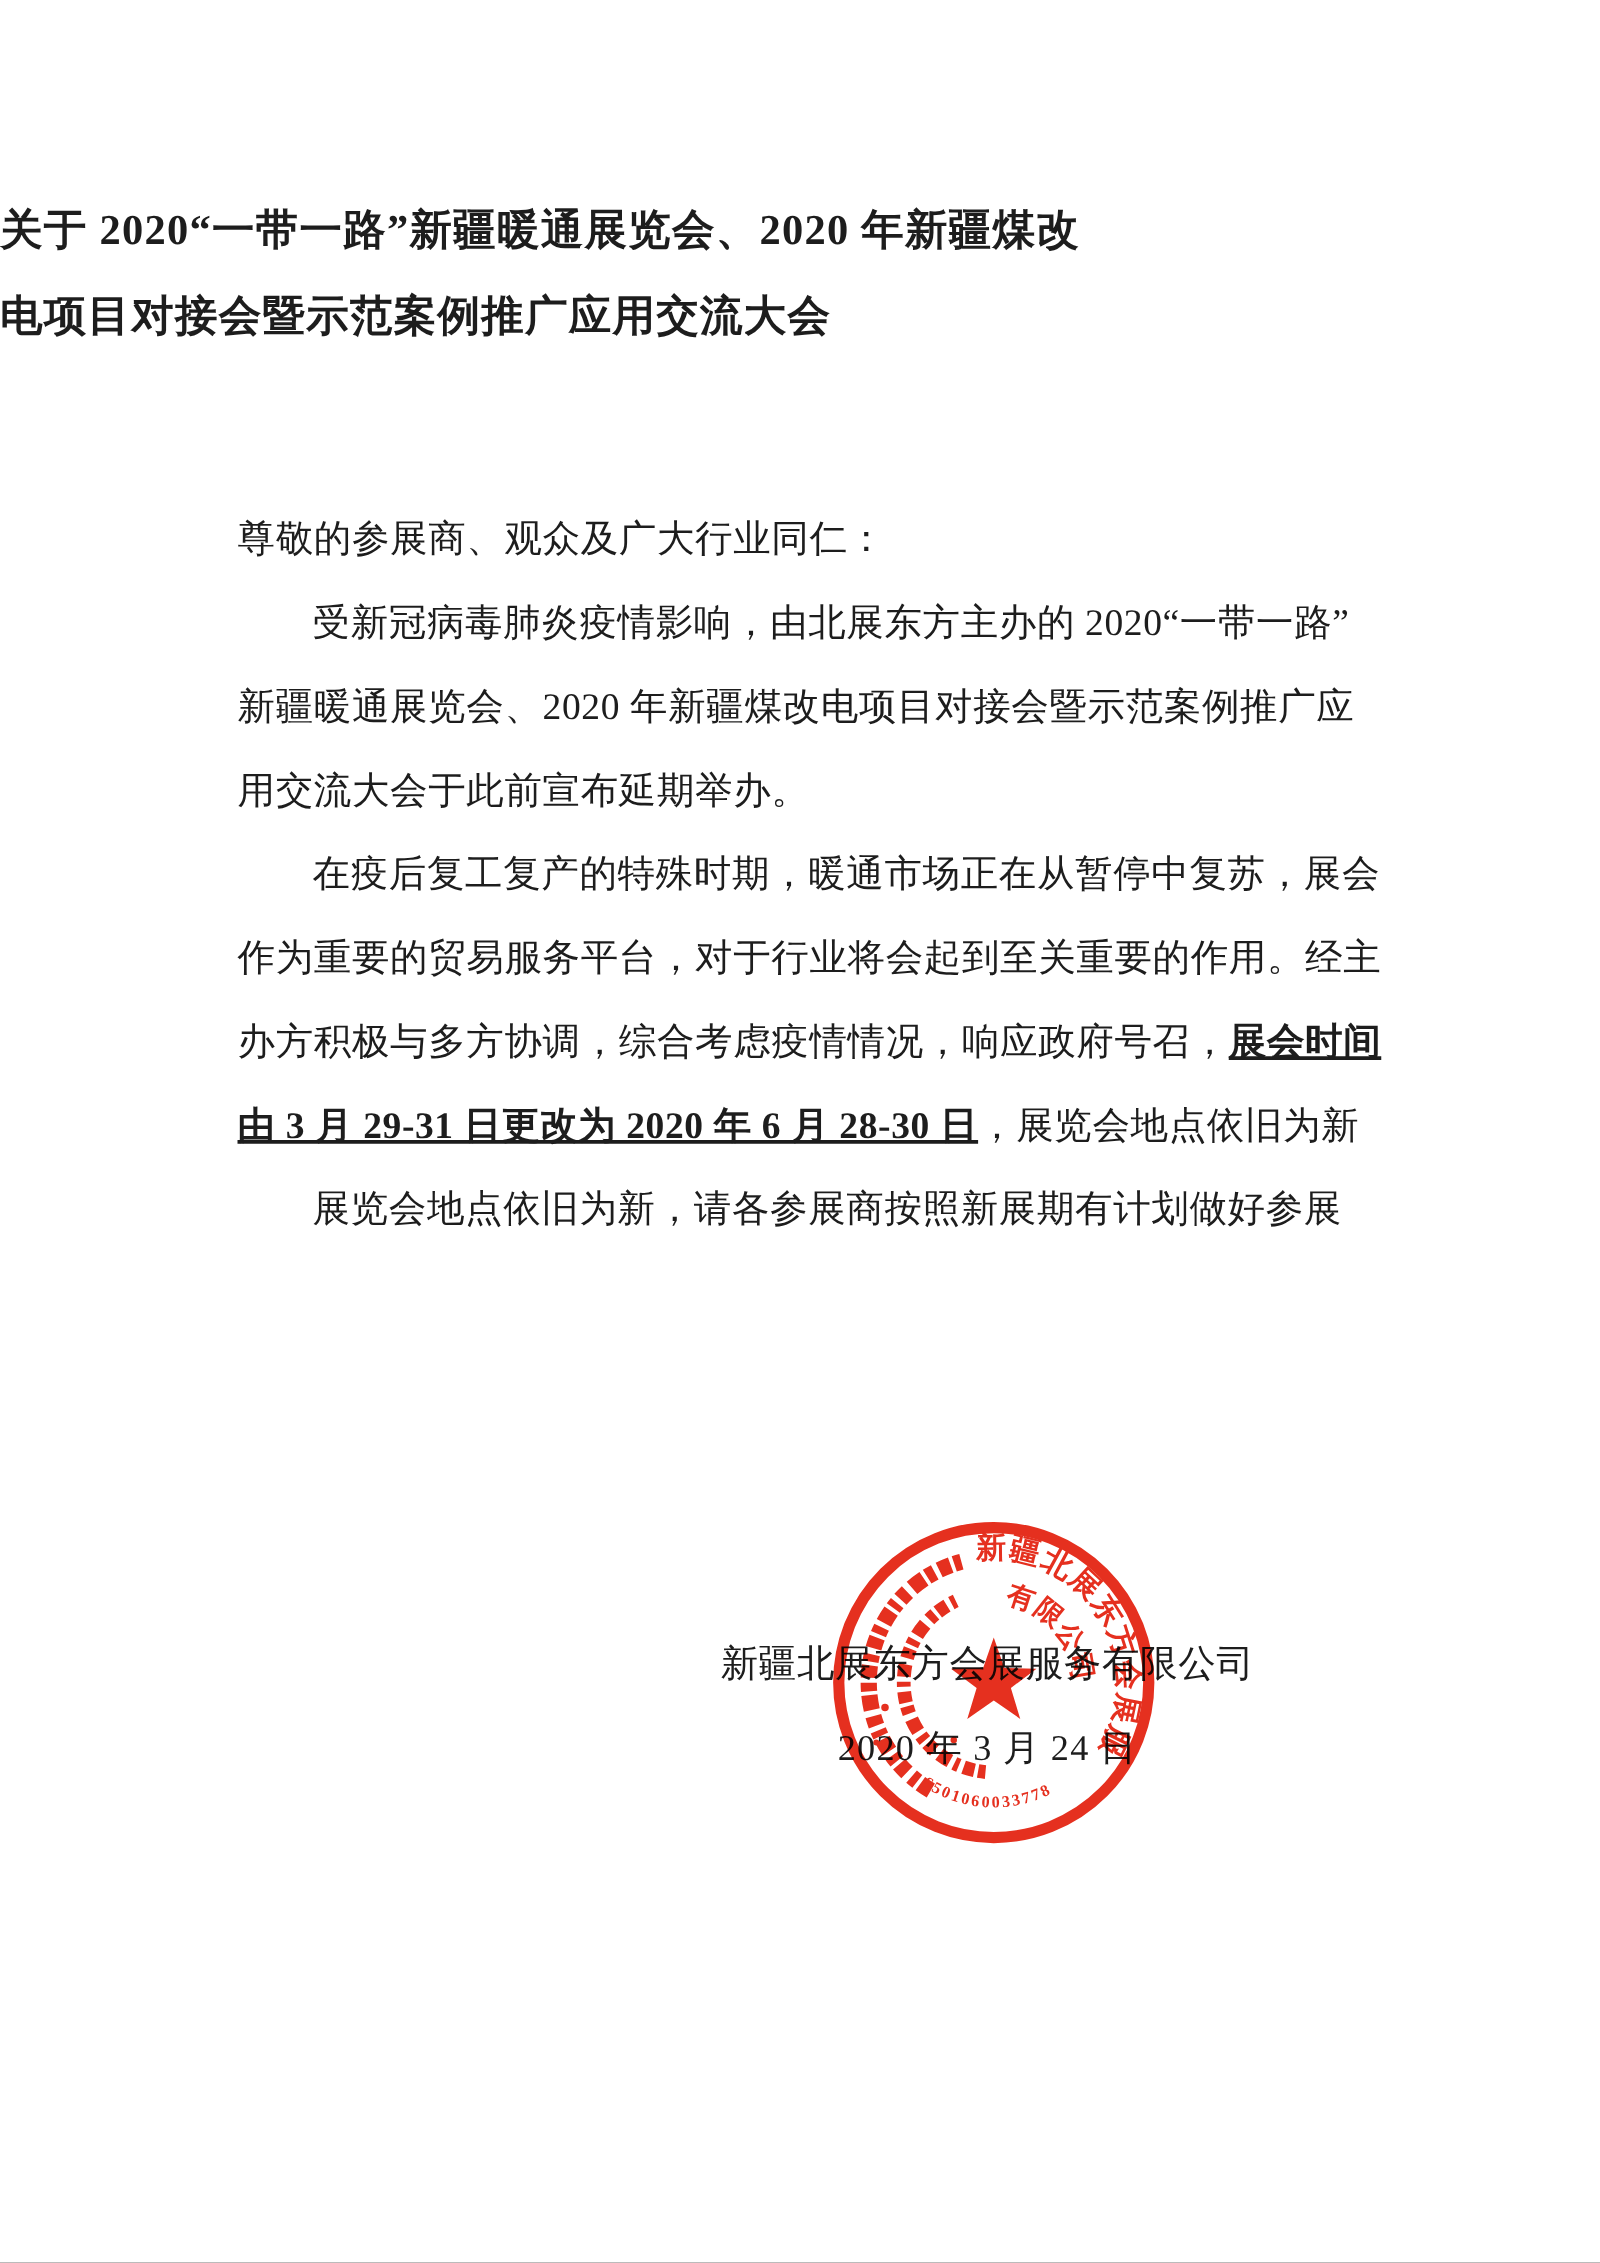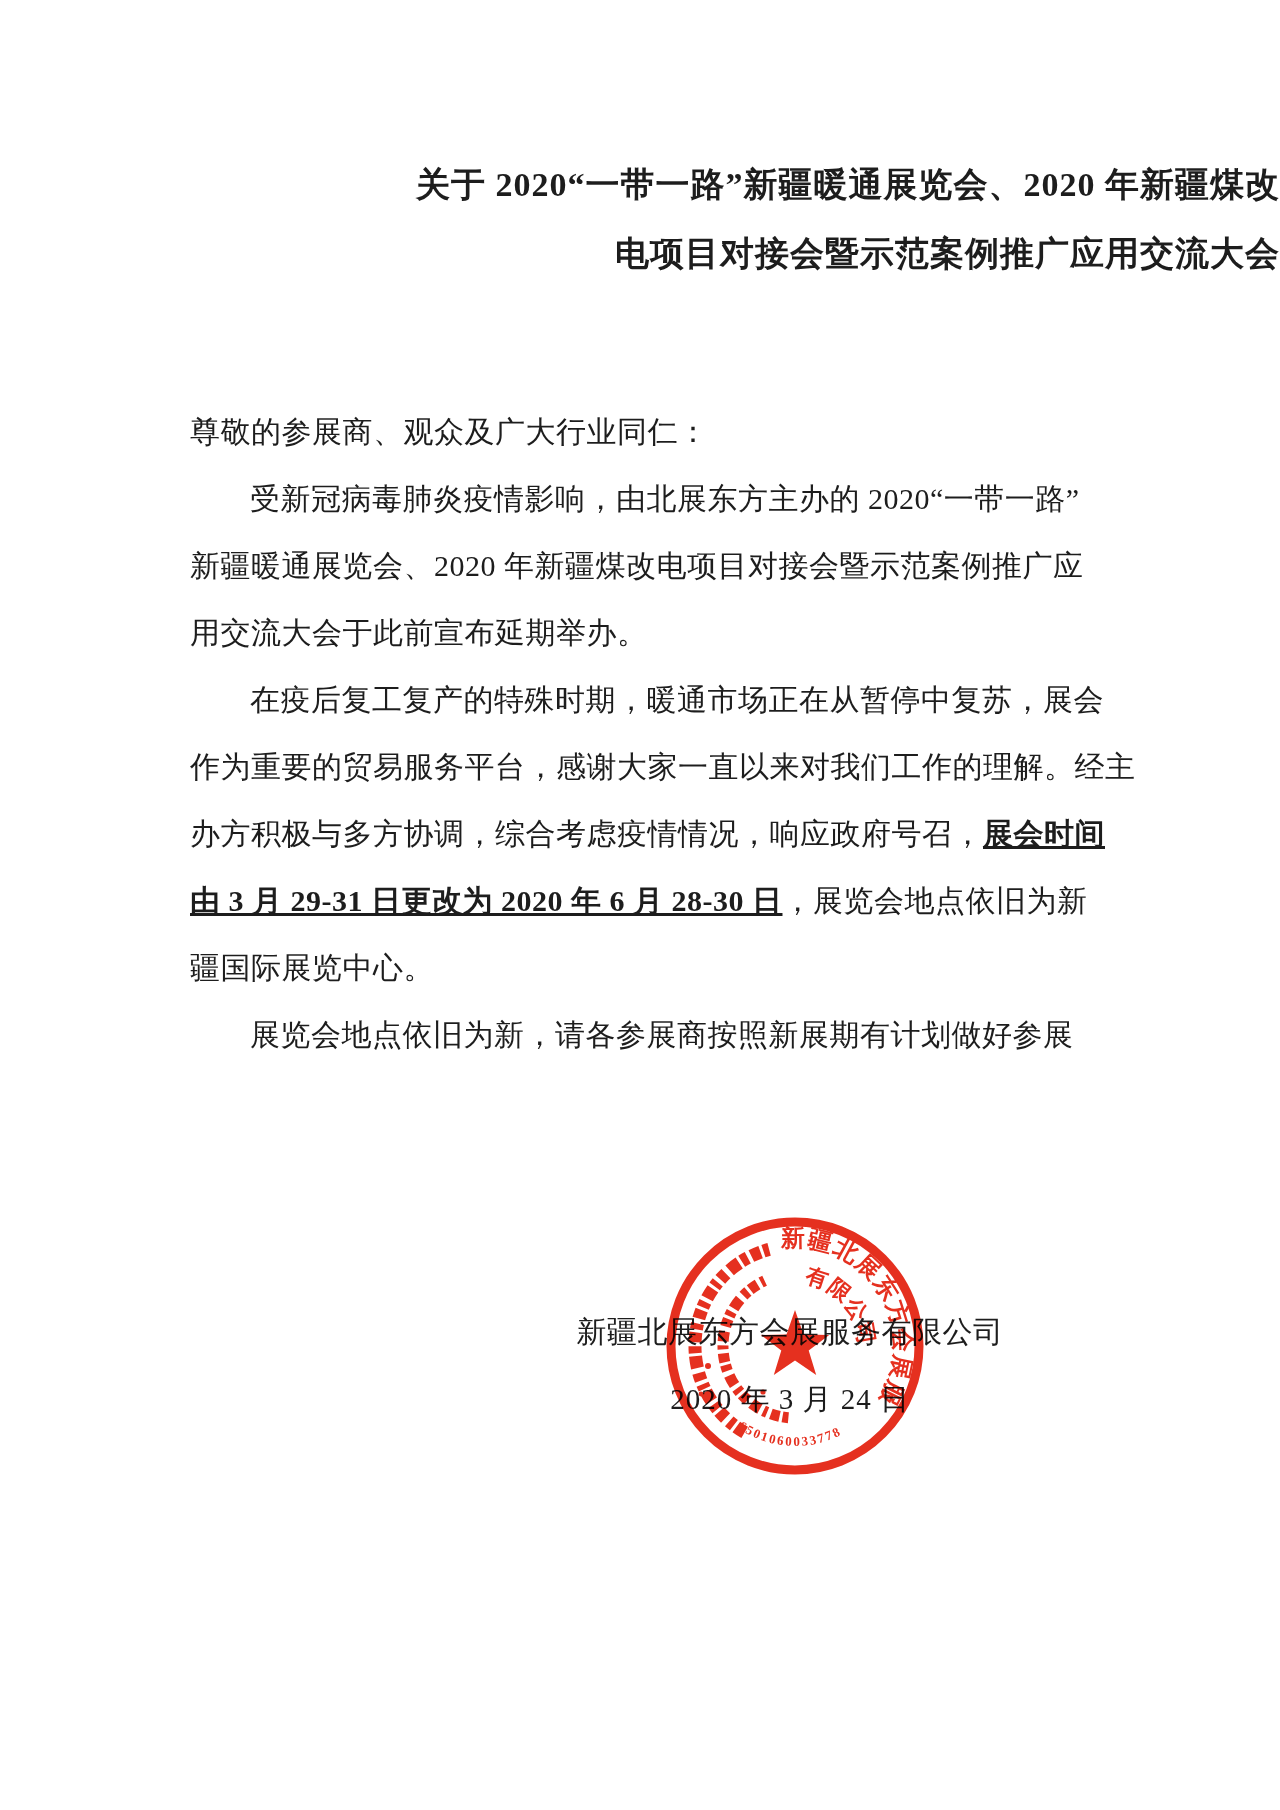--- a/index.html
+++ b/index.html
@@ -8,21 +8,21 @@
     width:1280px;height:1810px;
     margin:0 auto;
     background:#ffffff;
     overflow:hidden;
     font-family:"Liberation Serif","DejaVu Serif",serif;
     color:#1d1d1d;
   }
   .title-block{
     position:absolute;
     top:150px;left:0;width:1280px;
-    text-align:right;
+    text-align:left;
     font-weight:bold;
     font-size:34px;
     letter-spacing:1px;
   }
   .title-line{height:69px;line-height:69px;white-space:nowrap;}
   .body-block{
     position:absolute;
     top:398px;left:190px;width:920px;
     font-size:30px;
     letter-spacing:0.5px;
@@ -64,24 +64,23 @@
     <div class="title-line">关于 2020“一带一路”新疆暖通展览会、2020 年新疆煤改</div>
     <div class="title-line">电项目对接会暨示范案例推广应用交流大会</div>
   </div>
 
   <div class="body-block">
     <div class="line"><span>尊敬的参展商、观众及广大行业同仁：</span></div>
     <div class="line indent"><span>受新冠病毒肺炎疫情影响，由北展东方主办的 2020“一带一路”</span></div>
     <div class="line"><span>新疆暖通展览会、2020 年新疆煤改电项目对接会暨示范案例推广应</span></div>
     <div class="line"><span>用交流大会于此前宣布延期举办。</span></div>
     <div class="line indent"><span>在疫后复工复产的特殊时期，暖通市场正在从暂停中复苏，展会</span></div>
-    <div class="line"><span>作为重要的贸易服务平台，感谢大家一直以来对我们工作的理解。经主</span></div>
+    <div class="line"><span>作为重要的贸易服务平台，对于行业将会起到至关重要的作用。经主</span></div>
     <div class="line"><span>办方积极与多方协调，综合考虑疫情情况，响应政府号召，</span><span class="b">展会时间</span></div>
     <div class="line"><span class="b">由 3 月 29-31 日更改为 2020 年 6 月 28-30 日</span><span>，展览会地点依旧为新</span></div>
-    <div class="line"><span>疆国际展览中心。</span></div>
     <div class="line indent"><span>展览会地点依旧为新，请各参展商按照新展期有计划做好参展</span></div>
   </div>
 
   <div class="sign-line">新疆北展东方会展服务有限公司</div>
   <div class="date-line">2020 年 3 月 24 日</div>
 
   <svg class="stamp" viewBox="0 0 300 300" xmlns="http://www.w3.org/2000/svg">
     <defs>
       <path id="arc-outer-cn" d="M 136.1 51.0 A 100 100 0 0 1 226.6 214.3" fill="none"></path>
       <path id="arc-inner-cn" d="M 158.9 86.6 A 64 64 0 0 1 213.8 155.6" fill="none"></path>

